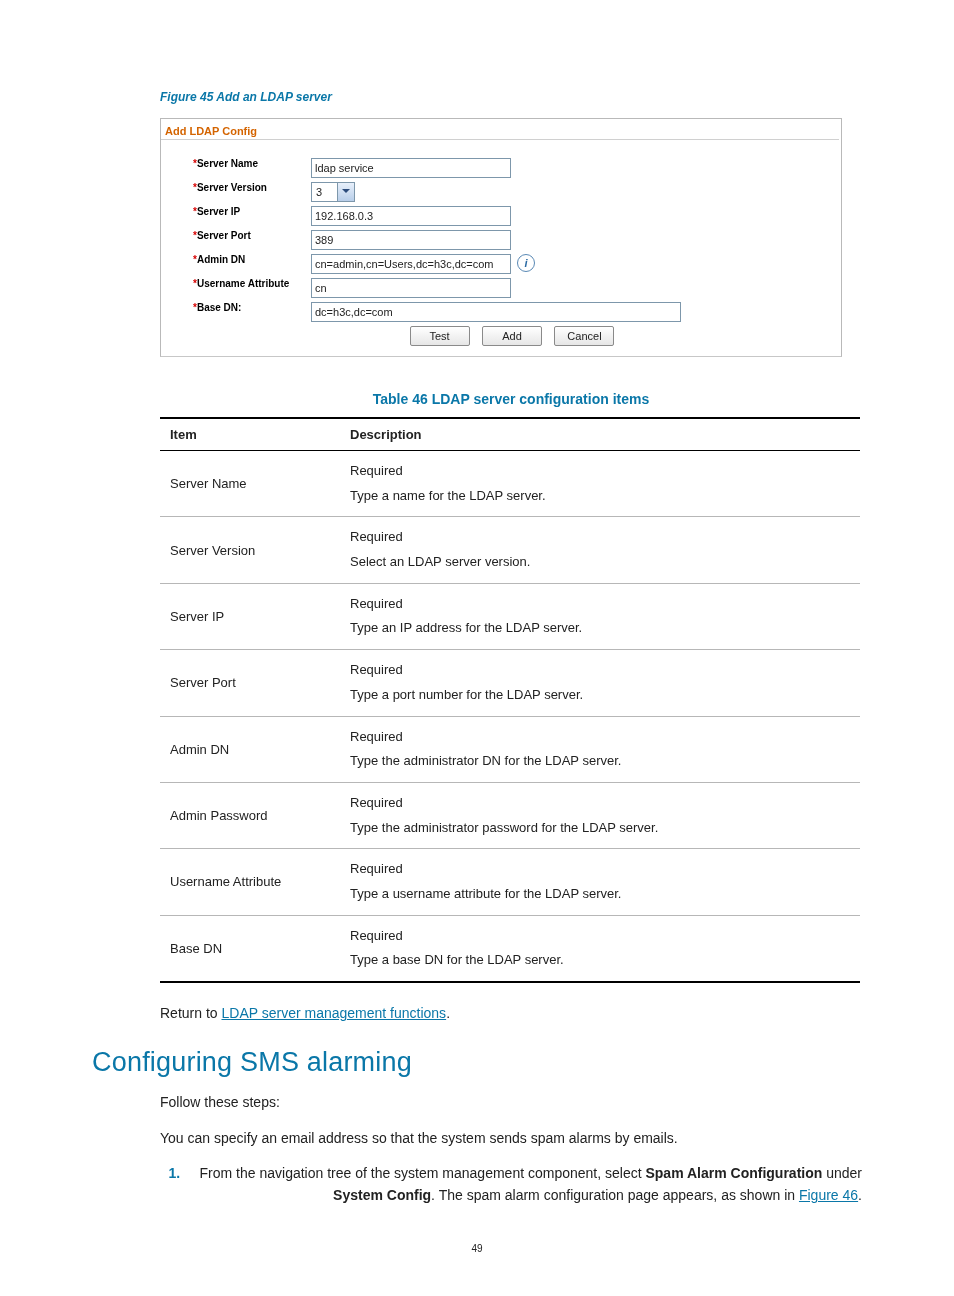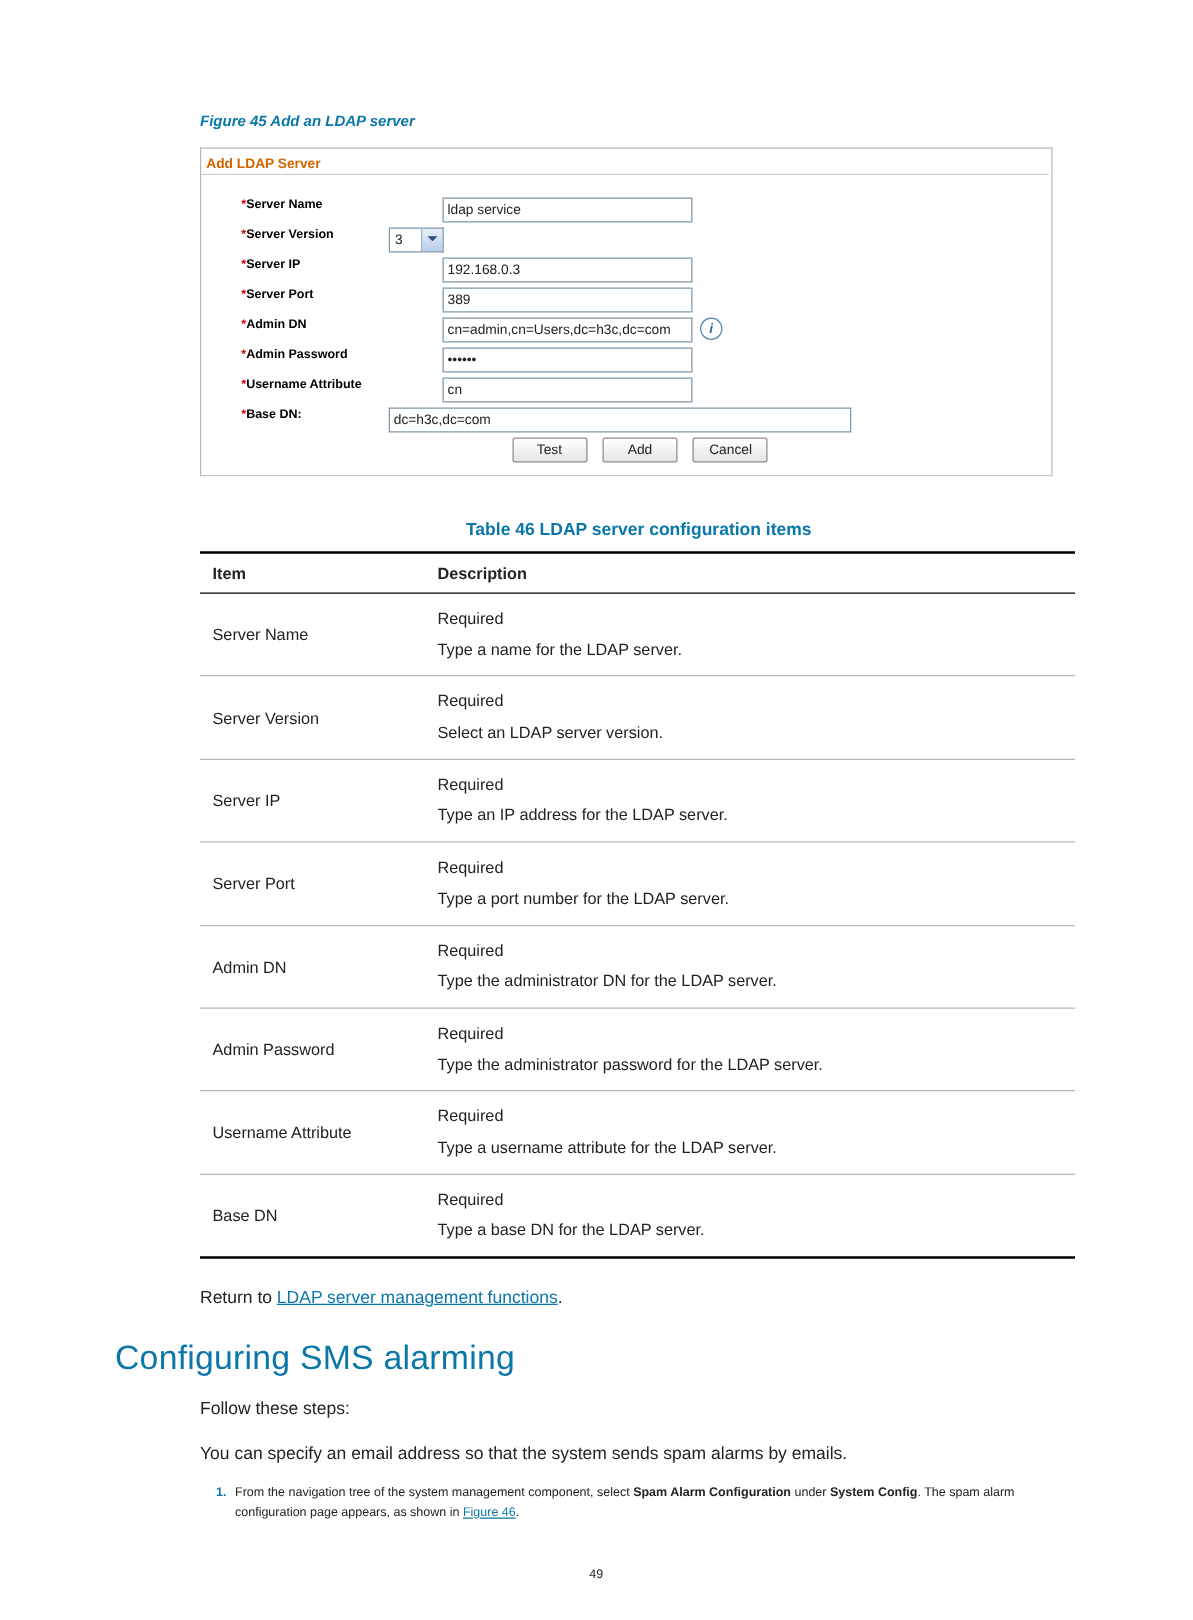--- a/index.html
+++ b/index.html
@@ -56,21 +56,21 @@
   }
   .flabel .star { color: #d60000; font-weight: bold; }
   .fin {
     height: 18px;
     border: 1px solid #7d97ab;
     font-size: 11px;
     padding: 0 3px;
     background: #fff;
     color: #222;
   }
-  .w-med { width: 192px; margin-left: 43px; }
+  .w-med { width: 192px; }
   .w-wide { width: 362px; }
   .w-tiny { width: 18px; text-align:left; padding-left:4px;}
   .sel-btn {
     width: 16px; height: 18px;
     display: inline-block;
     vertical-align: top;
     background: linear-gradient(#e8f0fb,#b8cee9);
     border: 1px solid #7d97ab;
     border-left: none;
     position: relative;
@@ -149,40 +149,41 @@
     letter-spacing: 0.2px;
   }
   .body-text {
     margin-left: 68px;
     font-size: 14px;
     line-height: 1.55;
   }
   ol.steps {
     margin: 6px 0 0 68px;
     padding-left: 24px;
-    font-size: 10px;
+    font-size: 14px;
+    text-align: right;
   }
   ol.steps li::marker { color: #0a77a8; font-weight: bold; }
   ol.steps li { padding-left: 4px; line-height:1.55; }
 
   .pagenum {
     text-align:center;
     font-size: 10px;
     margin-top: 36px;
   }
 </style>
 </head>
 <body>
 
 <div class="page">
 
   <div class="fig-caption">Figure 45 Add an LDAP server</div>
 
   <div class="shot">
-    <div class="shot-header">Add LDAP Server</div>
+    <div class="shot-header">Add LDAP Config</div>
     <div class="shot-hr"></div>
     <div class="shot-form">
 
       <div class="frow">
         <div class="flabel"><span class="star">*</span><span>Server Name</span></div>
         <input class="fin w-med" value="ldap service" style="">
       </div>
 
       <div class="frow">
         <div class="flabel"><span class="star">*</span><span>Server Version</span></div>
@@ -199,24 +200,20 @@
         <div class="flabel"><span class="star">*</span><span>Server Port</span></div>
         <input class="fin w-med" value="389" style="">
       </div>
 
       <div class="frow">
         <div class="flabel"><span class="star">*</span><span>Admin DN</span></div>
         <input class="fin w-med" value="cn=admin,cn=Users,dc=h3c,dc=com" style="">
         <span class="info-icon">i</span>
       </div>
 
-      <div class="frow">
-        <div class="flabel"><span class="star">*</span><span>Admin Password</span></div>
-        <input class="fin w-med" type="password" value="••••••" style="">
-      </div>
 
       <div class="frow">
         <div class="flabel"><span class="star">*</span><span>Username Attribute</span></div>
         <input class="fin w-med" value="cn" style="">
       </div>
 
       <div class="frow">
         <div class="flabel"><span class="star">*</span><span>Base DN:</span></div>
         <input class="fin w-wide" value="dc=h3c,dc=com" style="">
       </div>

